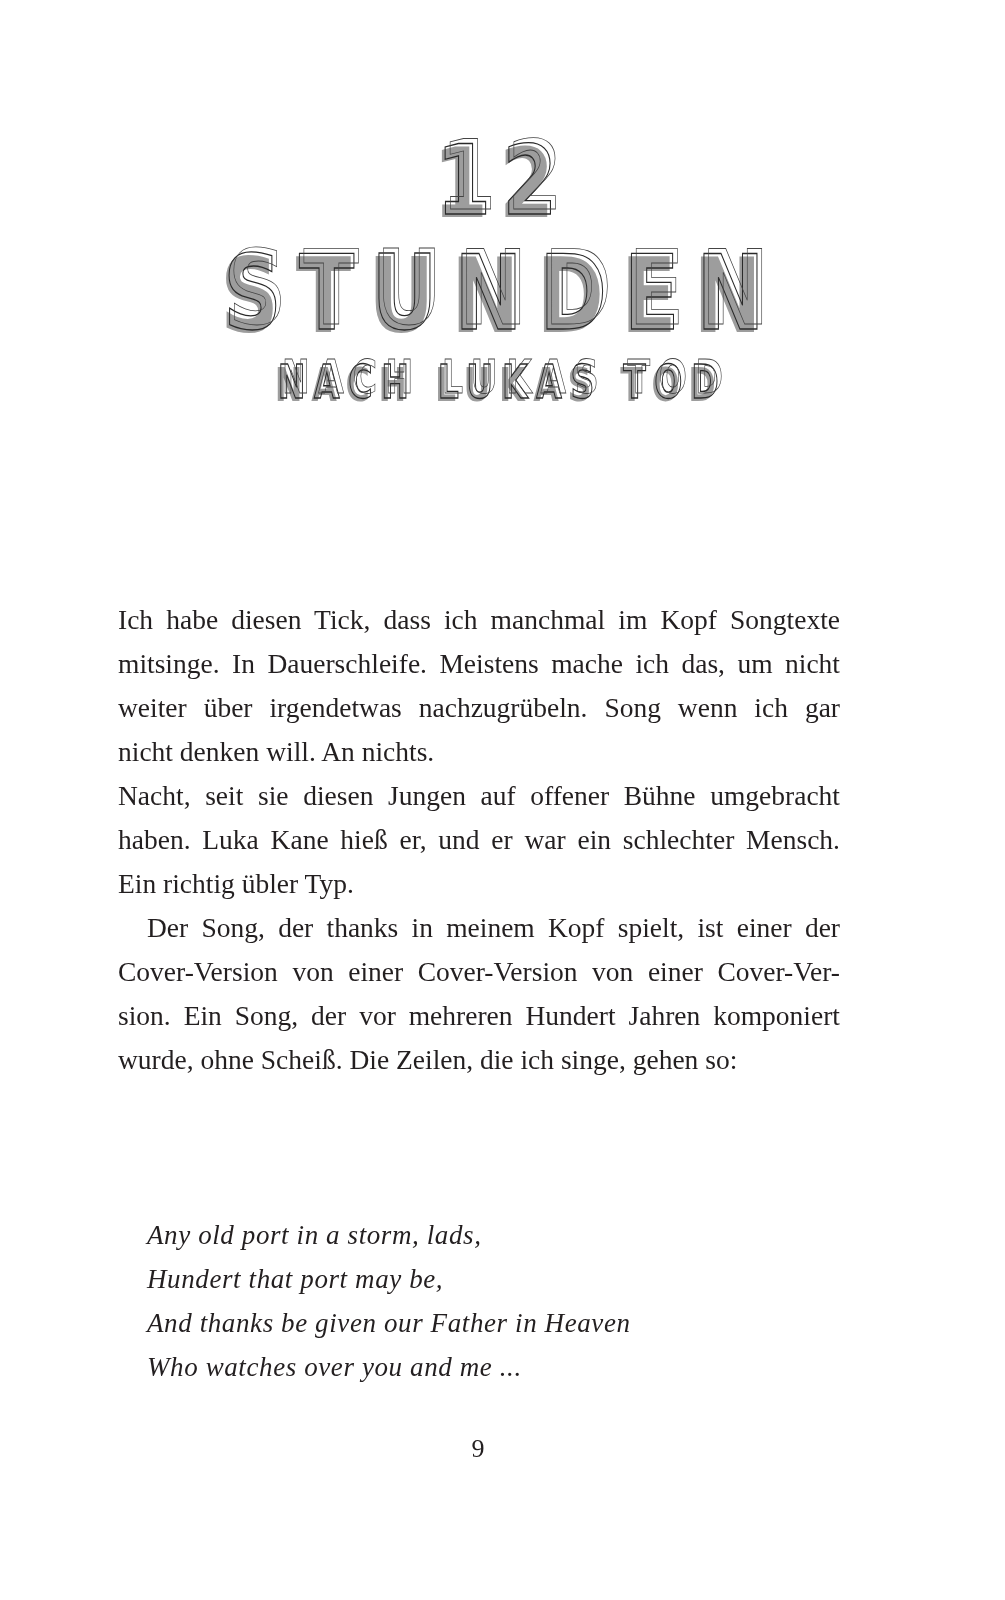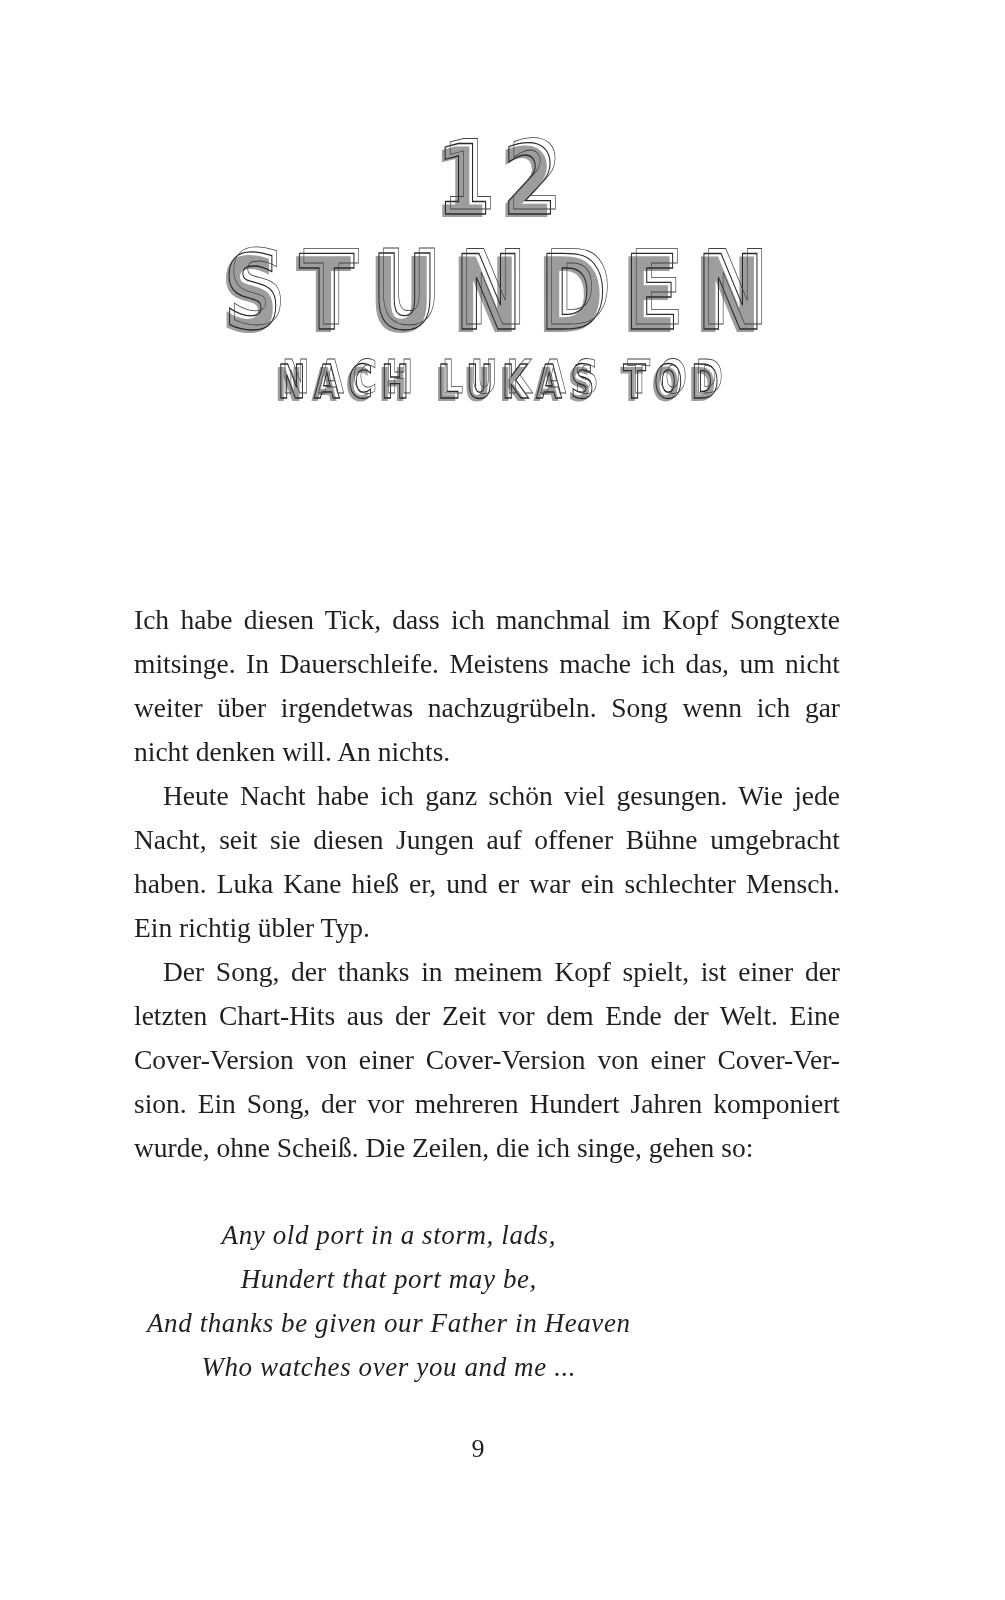--- a/index.html
+++ b/index.html
@@ -96,41 +96,39 @@
     .para {
       margin: 0;
       text-align: justify;
       text-align-last: left;
     }
     .line {
       display: block;
       white-space: nowrap;
       text-align: justify;
       text-align-last: justify;
-      margin-left: 16px;
     }
     .line.last {
       text-align-last: left;
     }
 
     .verse {
       position: absolute;
       left: 147px;
       top: 1213px;
       font-family: "Liberation Serif", serif;
       font-style: italic;
       font-size: 27px;
       line-height: 44px;
       color: #231f20;
       letter-spacing: 0.6px;
     }
     .verse-line {
       display: block;
       white-space: nowrap;
-      text-align: center;
     }
 
     .page-number {
       position: absolute;
       left: 0;
       width: 956px;
       top: 1434px;
       text-align: center;
       font-family: "Liberation Serif", serif;
       font-size: 26px;
@@ -167,28 +165,26 @@
   </div>
 
   <div class="body-text">
     <p class="para">
       <span class="line">Ich habe diesen Tick, dass ich manchmal im Kopf Songtexte</span>
       <span class="line">mitsinge. In Dauerschleife. Meistens mache ich das, um nicht</span>
       <span class="line">weiter über irgendetwas nachzugrübeln. Song wenn ich gar</span>
       <span class="line last">nicht denken will. An nichts.</span>
     </p>
     <p class="para">
-      <span class="line" style="padding-left:29px">Heute Nacht habe ich ganz schön viel gesungen. Wie jede</span>
       <span class="line">Nacht, seit sie diesen Jungen auf offener Bühne umgebracht</span>
       <span class="line">haben. Luka Kane hieß er, und er war ein schlechter Mensch.</span>
       <span class="line last">Ein richtig übler Typ.</span>
     </p>
     <p class="para">
       <span class="line" style="padding-left:29px">Der Song, der thanks in meinem Kopf spielt, ist einer der</span>
-      <span class="line">letzten Chart-Hits aus der Zeit vor dem Ende der Welt. Eine</span>
       <span class="line">Cover-Version von einer Cover-Version von einer Cover-Ver-</span>
       <span class="line">sion. Ein Song, der vor mehreren Hundert Jahren komponiert</span>
       <span class="line last">wurde, ohne Scheiß. Die Zeilen, die ich singe, gehen so:</span>
     </p>
   </div>
 
   <div class="verse">
     <span class="verse-line">Any old port in a storm, lads,</span>
     <span class="verse-line">Hundert that port may be,</span>
     <span class="verse-line">And thanks be given our Father in Heaven</span>

